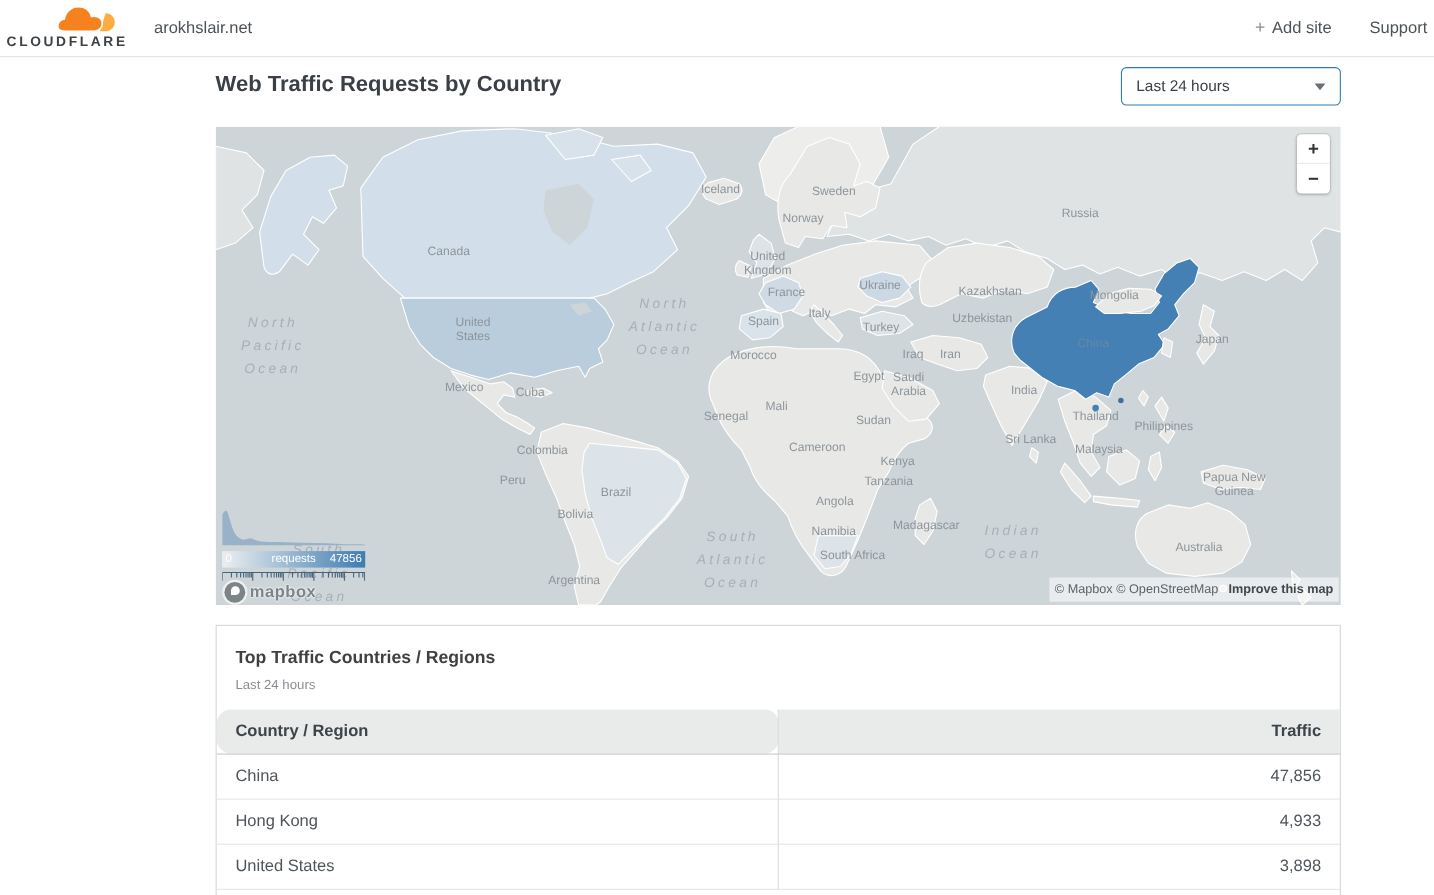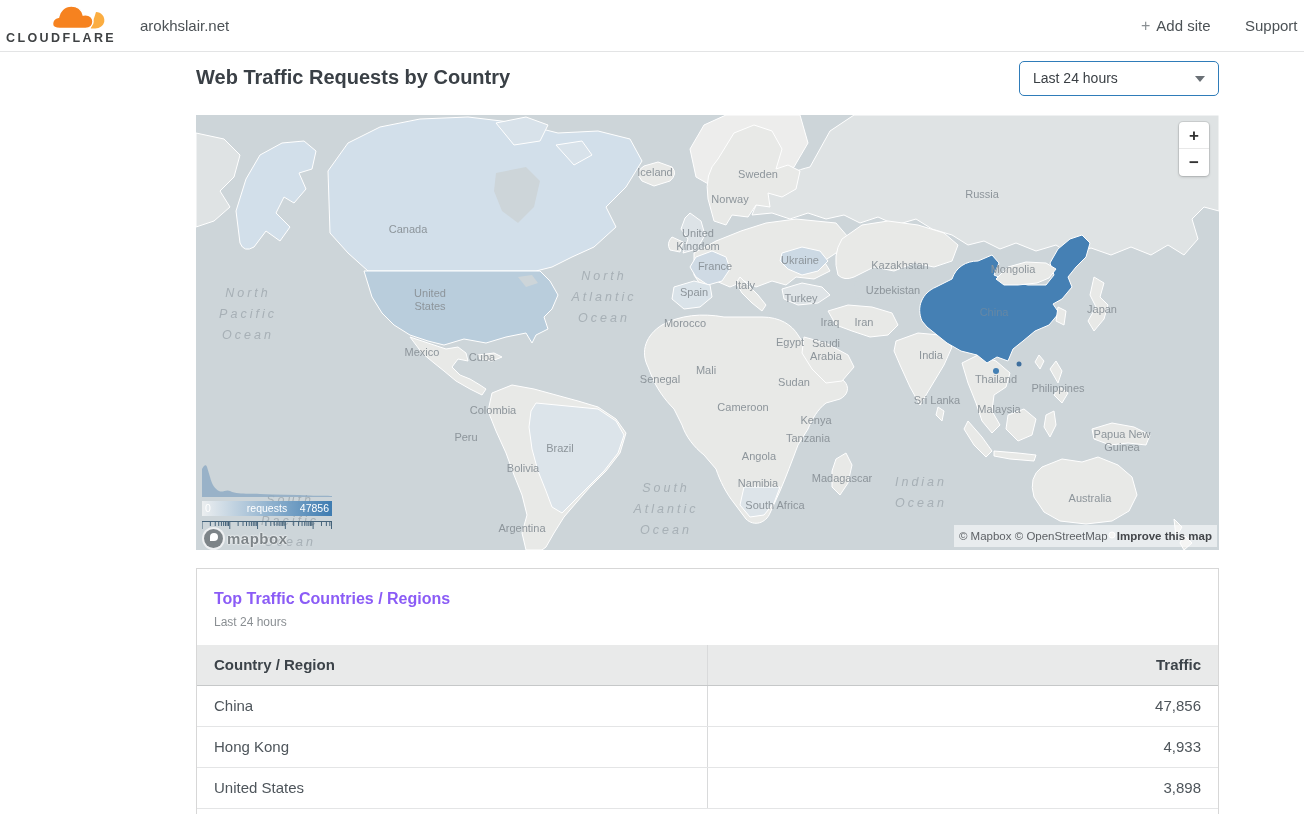--- a/index.html
+++ b/index.html
@@ -76,29 +76,29 @@
 
   .attrib { position:absolute; right:2px; bottom:3px; font-size:11.5px;
     color:#5e6266; background:rgba(255,255,255,.55); padding:5px 5px;
     white-space:nowrap; }
   .attrib a { color:#5e6266; text-decoration:none; cursor:pointer; }
   .attrib .improve { font-weight:700; color:#43464a; margin-left:6px; }
 
   
   .card { position:absolute; left:196px; top:568px; width:1023px; height:280px;
     background:#fff; border:1px solid #d7d7d7; }
-  .card-title { margin:21px 17px 0; font-size:16px; font-weight:700; color:#8b5cf6; }
+  .card-title { margin:21px 17px 0; font-size:16px; font-weight:700; color:#404040; }
   .card-sub { margin:7px 17px 16px; font-size:12px; color:#8a8f93; }
   table.traffic { width:100%; border-collapse:collapse; table-layout:fixed; }
   table.traffic th { background:#e9eaea; height:40px; font-size:15px;
     font-weight:700; color:#3c4349; text-align:left; padding:0 17px;
     border-bottom:1px solid #c6c8c9; }
   table.traffic th.col-traffic { text-align:right; }
   table.traffic th:first-child, table.traffic td:first-child {
-    border-right:1px solid #d9dadb; }
+    border-right:1px solid #d9dadb;border-radius:13px; }
   table.traffic td { height:41px; font-size:15px; color:#4e555b;
     padding:0 17px; border-bottom:1px solid #e4e5e6; }
   table.traffic td.cell-traffic { text-align:right; }
 </style>
 </head>
 <body>
 
 <div id="app">
 
   <div class="topbar">

